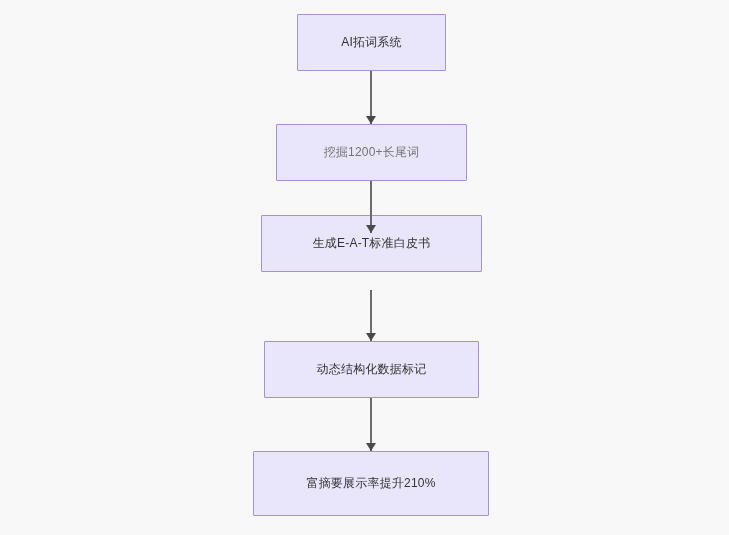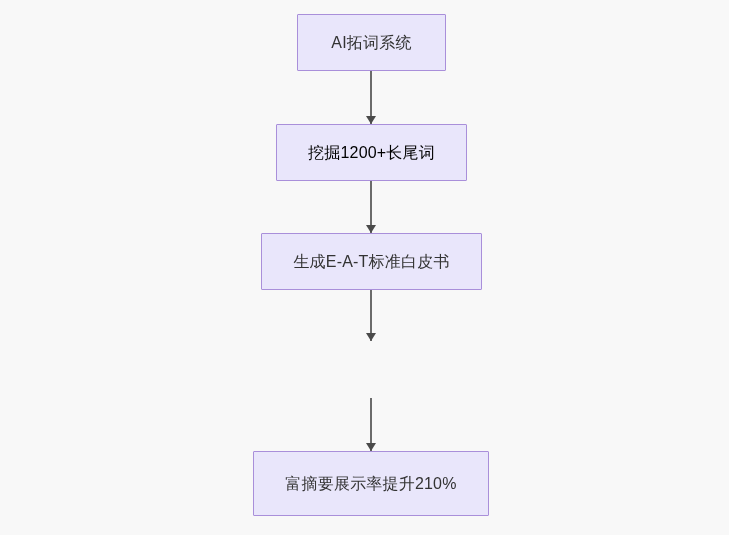--- a/index.html
+++ b/index.html
@@ -21,21 +21,21 @@
   .node {
     position: absolute;
     box-sizing: border-box;
     background: #e9e6fb;
     border: 1.6px solid #a98fda;
     border-radius: 1px;
     display: flex;
     align-items: center;
     justify-content: center;
     color: #333333;
-    font-size: 16px;
+    font-size: 12px;
     line-height: 1.2;
     letter-spacing: 0.2px;
     white-space: nowrap;
   }
   .edge {
     position: absolute;
     width: 0;
     height: 0;
   }
   .edge .edge-line {
@@ -57,28 +57,31 @@
 </style>
 </head>
 <body>
 
 <div id="flowchart" style="background: rgb(248, 248, 248);">
 
   <div class="node" style="left: 297px; top: 14px; width: 149px; height: 57px; background: rgb(233, 230, 251); border-color: rgb(169, 143, 218); color: rgb(51, 51, 51);">
     <span>AI拓词系统</span>
   </div>
 
-  <div class="node" style="left: 276px; top: 124px; width: 191px; height: 57px; background: rgb(233, 230, 251); border-color: rgb(169, 143, 218); color: #000000;">
+  <div class="node" style="left: 276px; top: 124px; width: 191px; height: 57px; background: rgb(233, 230, 251); border-color: rgb(169, 143, 218); color: #737373;">
     <span>挖掘1200+长尾词</span>
   </div>
 
-  <div class="node" style="left: 261px; top: 233px; width: 221px; height: 57px; background: rgb(233, 230, 251); border-color: rgb(169, 143, 218); color: rgb(51, 51, 51);">
+  <div class="node" style="left: 261px; top: 215px; width: 221px; height: 57px; background: rgb(233, 230, 251); border-color: rgb(169, 143, 218); color: rgb(51, 51, 51);">
     <span>生成E-A-T标准白皮书</span>
   </div>
 
+  <div class="node" style="left: 264px; top: 341px; width: 215px; height: 57px; background: rgb(233, 230, 251); border-color: rgb(169, 143, 218); color: rgb(51, 51, 51);">
+    <span>动态结构化数据标记</span>
+  </div>
 
   <div class="node" style="left: 253px; top: 451px; width: 236px; height: 65px; background: rgb(233, 230, 251); border-color: rgb(169, 143, 218); color: rgb(51, 51, 51);">
     <span>富摘要展示率提升210%</span>
   </div>
 
   <div class="edge" style="left: 371px; top: 71px;">
     <div class="edge-line" style="height: 53px; background: rgb(107, 107, 107);"></div>
     <div class="edge-head" style="top: 45px; border-top-color: rgb(74, 74, 74);"></div>
   </div>
 

